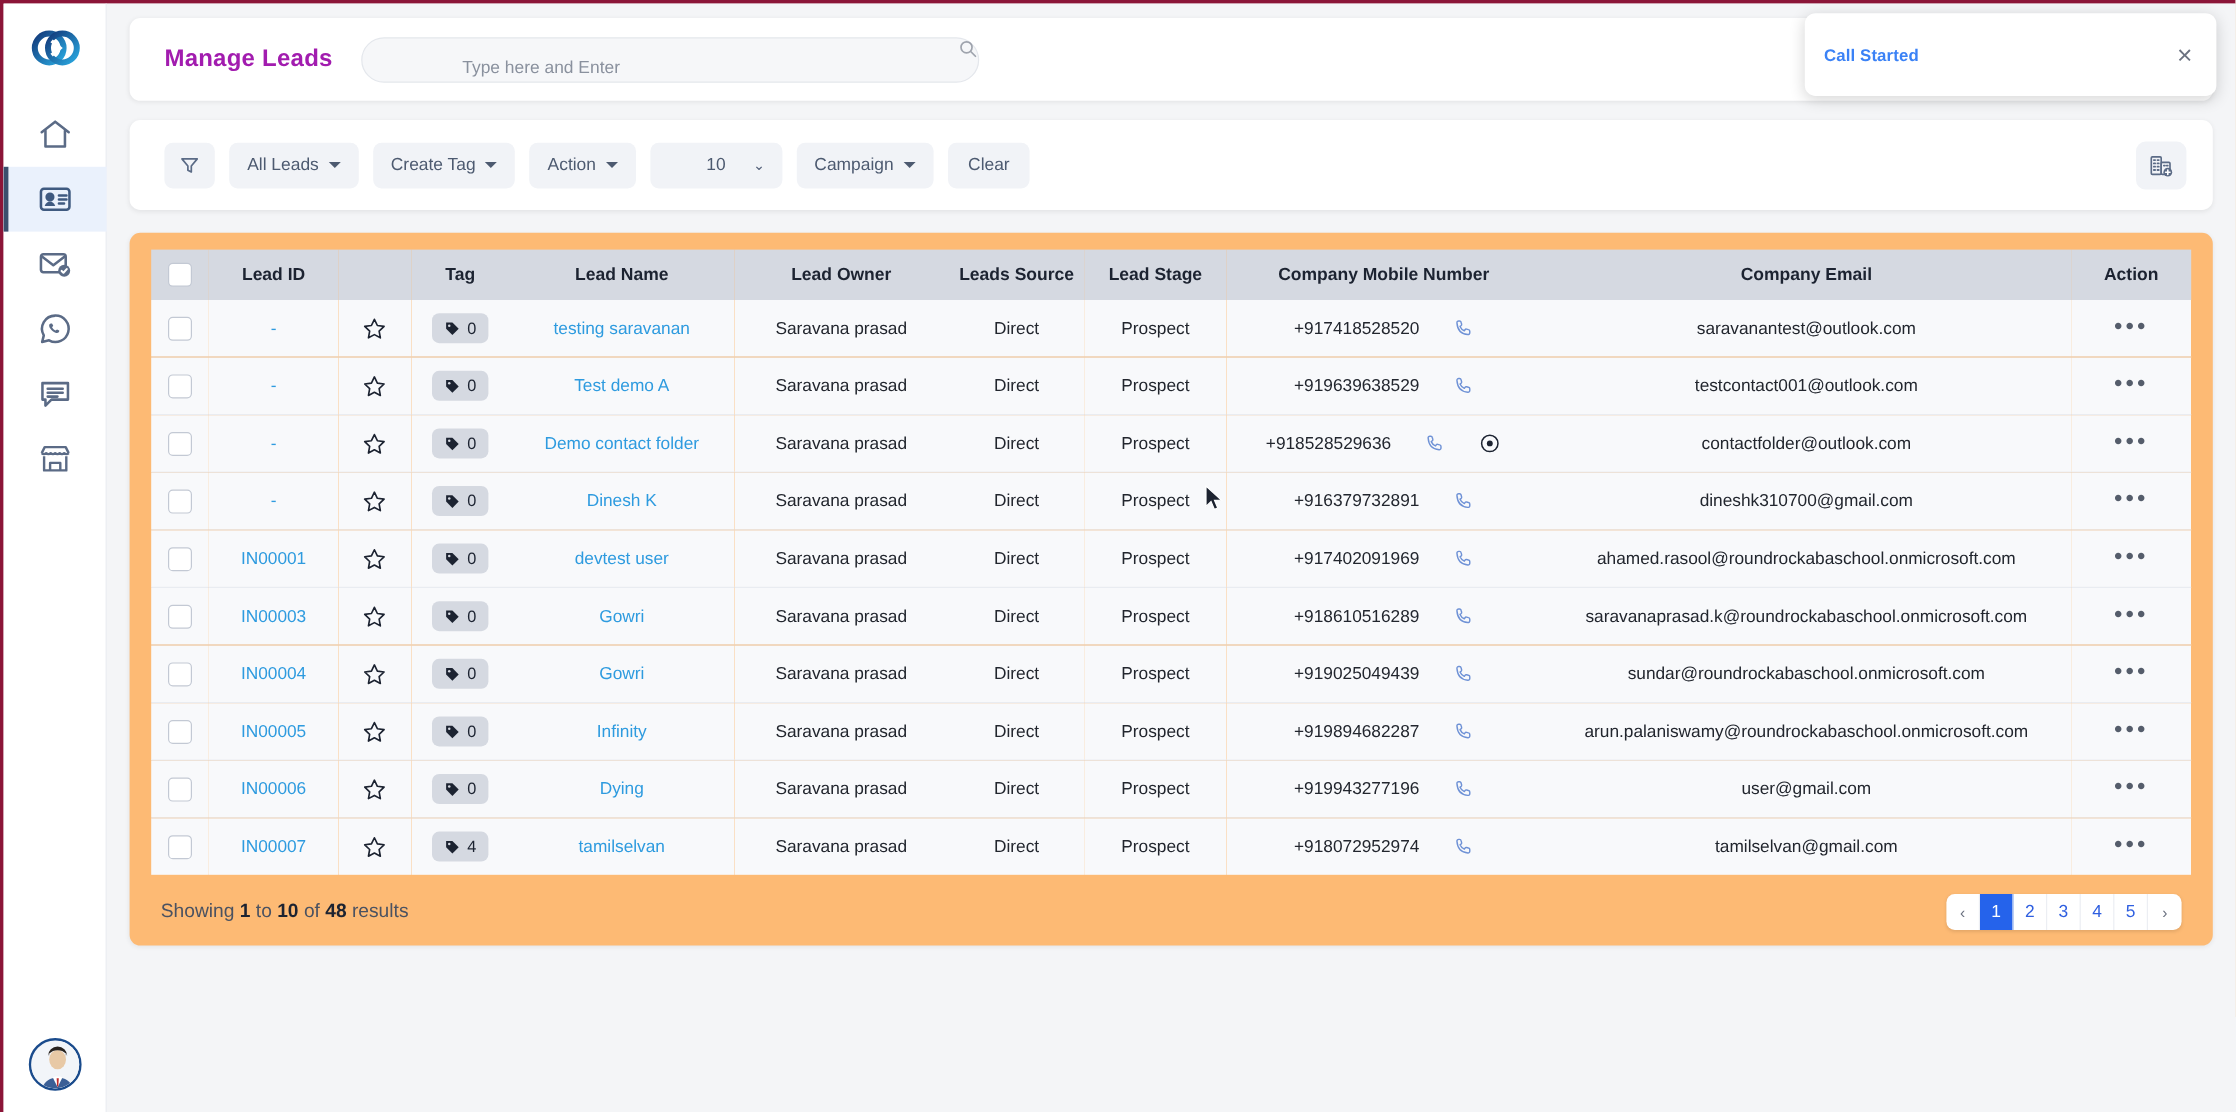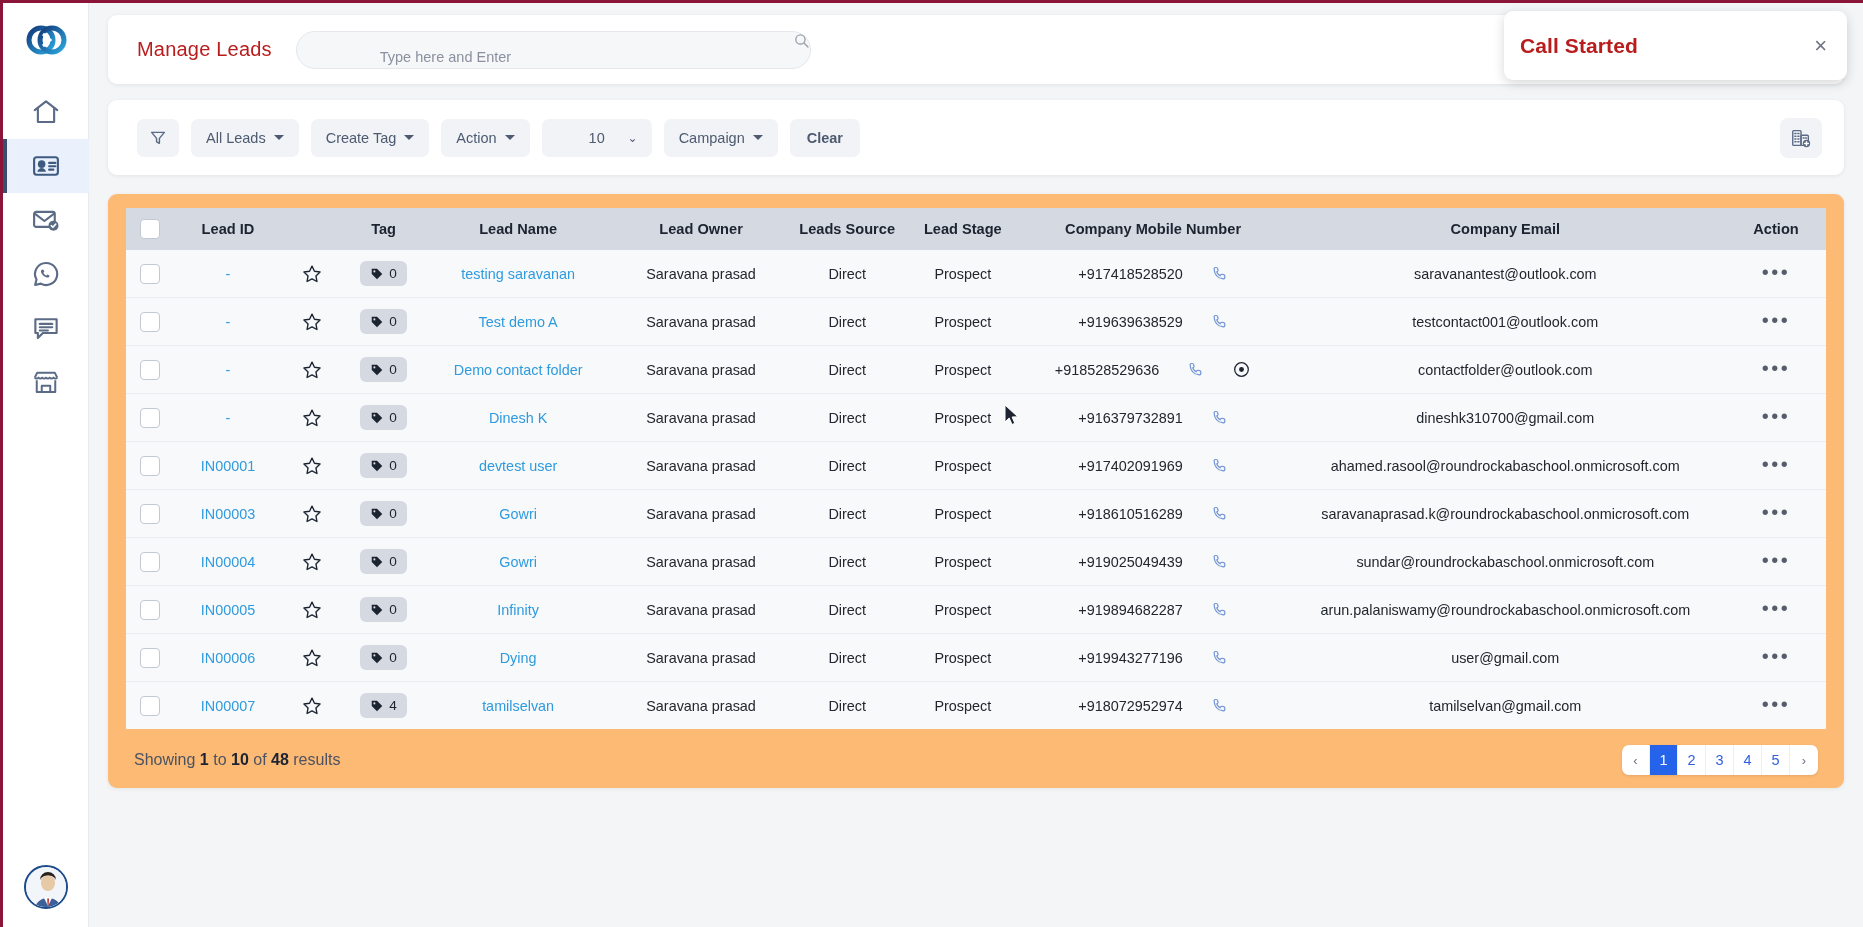--- a/index.html
+++ b/index.html
@@ -62,21 +62,21 @@
 
   
   .header-card {
     background: #fff; border-radius: 9px;
     height: 69px;
     box-shadow: 0 1px 4px rgba(0,0,0,0.08);
     display: flex; align-items: center;
     padding-left: 29px;
   }
   .page-title {
-    font-size: 20px; font-weight: normal; color: #b91c1c;
+    font-size: 20px; font-weight: bold; color: #a21caf;
     letter-spacing: .2px;
     margin-right: 24px;
   }
   .search-wrap {
     position: relative;
     width: 515px; height: 38px;
     background: #f6f7f9;
     border: 1px solid #e4e7ec;
     border-radius: 19px;
     display: flex; align-items: flex-end;
@@ -115,21 +115,21 @@
   }
   .chip .caret {
     margin-left: 8px; width: 0; height: 0;
     border-left: 5px solid transparent; border-right: 5px solid transparent;
     border-top: 5px solid #4d5a70;
   }
   .chip.select-chip { width: 110px; justify-content: center; position: relative; }
   .chip.select-chip .chev {
     position: absolute; right: 14px; font-size: 12px; color:#55617a;
   }
-  .chip.plain { padding: 0 17px; font-weight: bold; }
+  .chip.plain { padding: 0 17px; }
   .spacer { flex: 1; }
   .grid-btn {
     width: 42px; height: 40px; border-radius: 8px; background: #f1f3f7;
     display: flex; align-items: center; justify-content: center;
     cursor: pointer;
   }
 
   
   .table-card {
     background: #fdba74; border-radius: 9px;
@@ -208,21 +208,21 @@
   .toast {
     position: absolute; top: 11px; right: 16px;
     width: 343px; height: 69px;
     background: #fff; border-radius: 9px;
     box-shadow: 0 3px 12px rgba(0,0,0,0.16);
     display: flex; align-items: center;
     padding: 0 18px 0 16px;
     z-index: 40;
   }
   .toast-title {
-    font-size: 21px; font-weight: bold; color: #b91c1c;
+    font-size: 14px; font-weight: bold; color: #3b82f6;
     letter-spacing: .1px;
   }
   .toast-close {
     margin-left: auto; font-size: 22px; color: #6b7280;
     cursor: pointer; line-height: 1; padding: 0 2px;
   }
   
   .ghost-icons {
     position: absolute; top: 22px; right: 74px;
     display: flex; gap: 32px; align-items: center;

